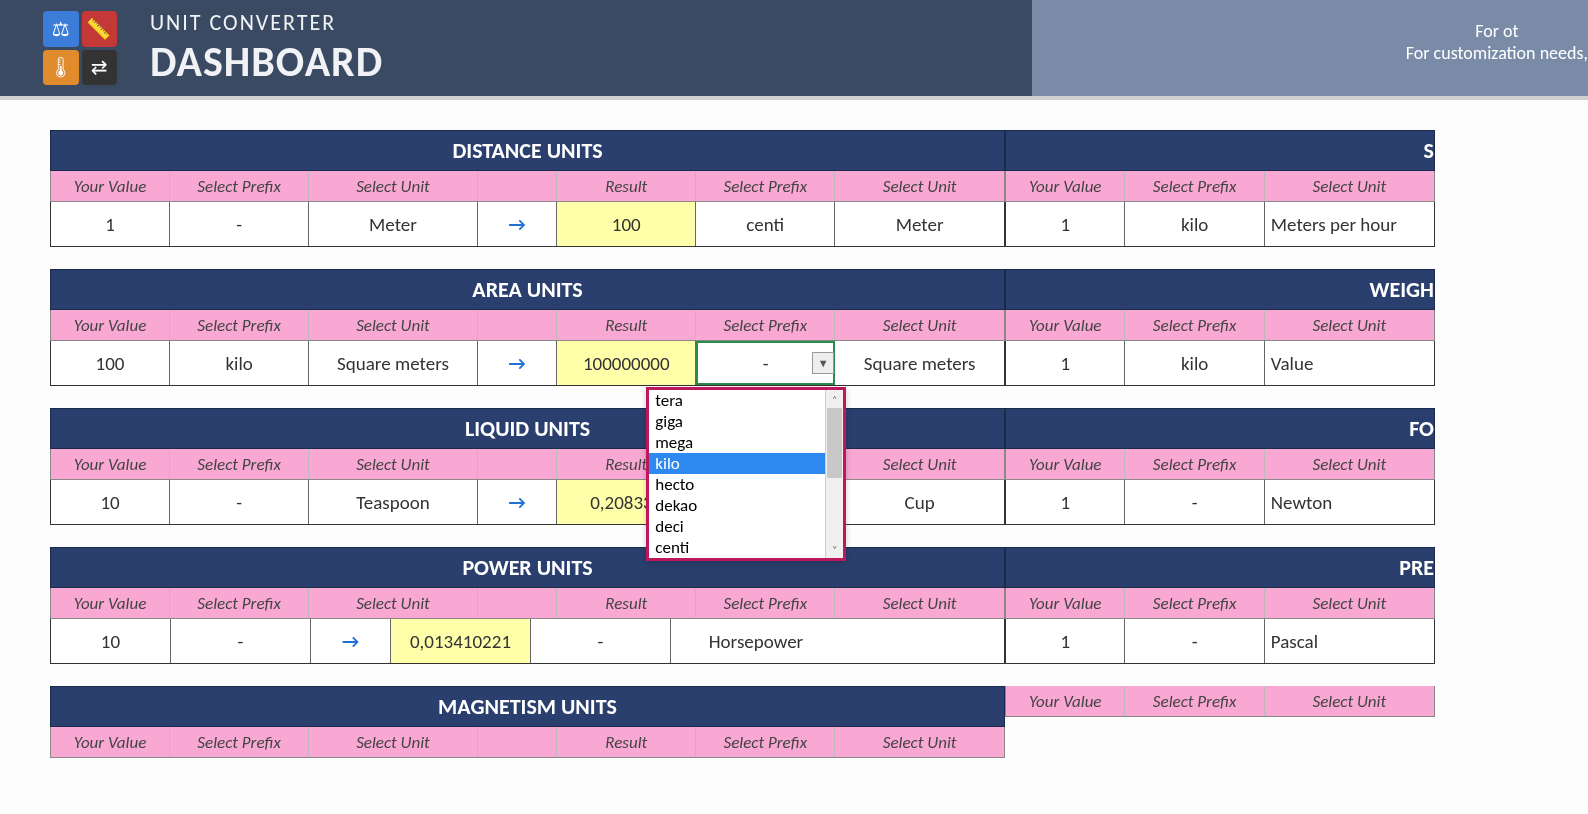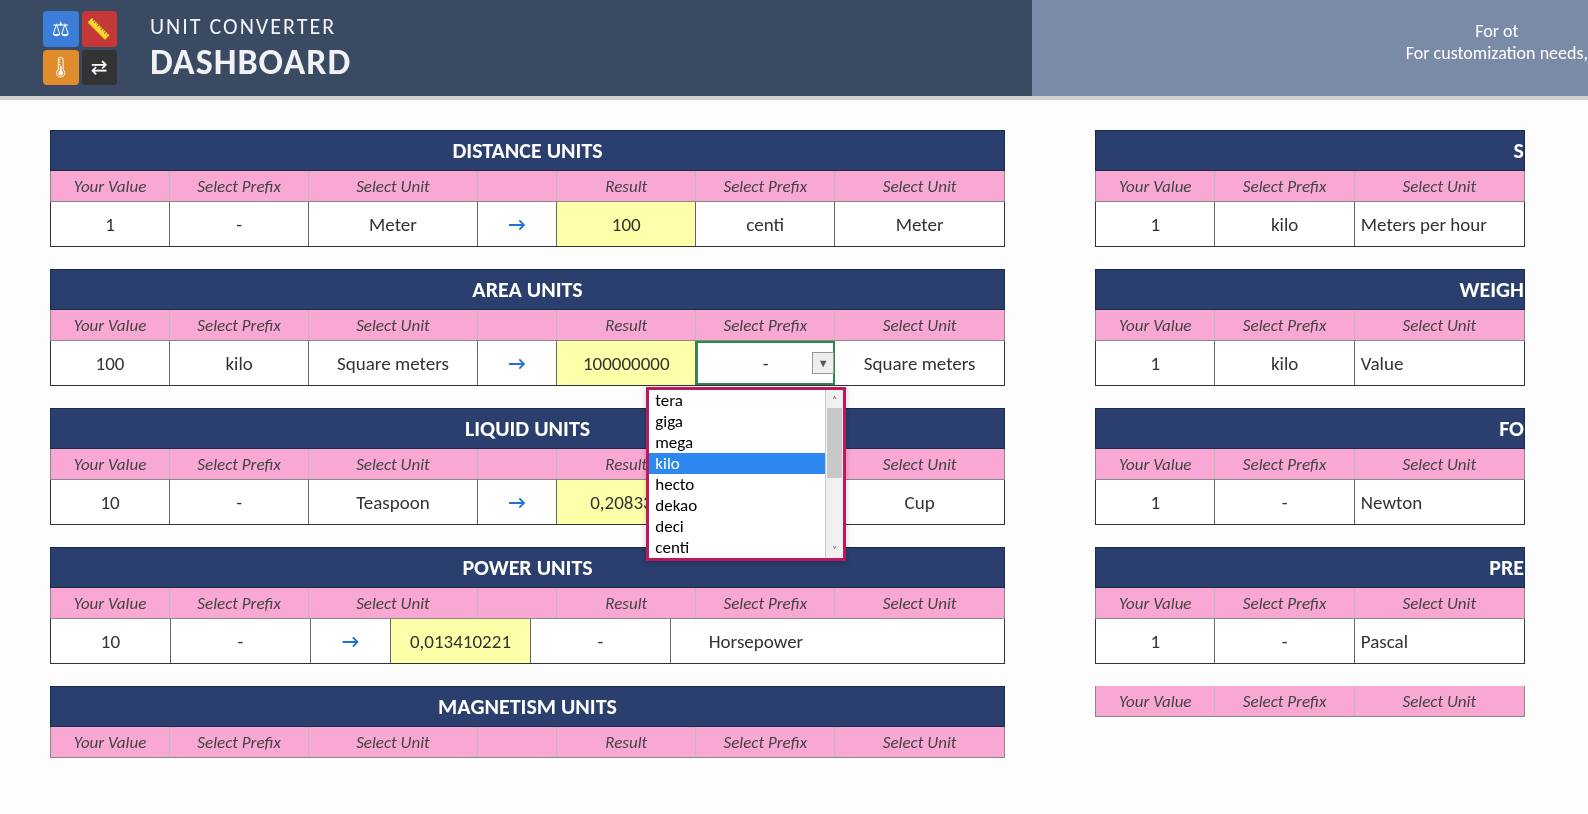--- a/index.html
+++ b/index.html
@@ -35,32 +35,31 @@
   border-radius: 4px;
   font-size: 20px;
   color: white;
 }
 .logo-cell.blue { background: #3b7dd8; }
 .logo-cell.red { background: #c43838; }
 .logo-cell.orange { background: #e08b2c; }
 .logo-cell.dark { background: #333; }
 .header-text { color: #f0f2f5; }
 .header-subtitle { font-size: 22px; letter-spacing: 2px; font-weight: 300; }
-.header-title { font-size: 36px; font-weight: bold; letter-spacing: 1px; }
+.header-title { font-size: 42px; font-weight: bold; letter-spacing: 1px; }
 .header-right {
   position: absolute;
   right: 0;
   top: 20px;
   color: #fff;
   font-size: 18px;
   text-align: center;
 }
 .main {
   display: flex;
-  gap: 90px;
   padding: 30px 0 10px 50px;
 }
 .col { display: flex; flex-direction: column; gap: 22px; }
 .panel { }
 .panel-title {
   background: #2a3f6e;
   color: #fff;
   font-size: 22px;
   font-weight: bold;
   text-align: center;

